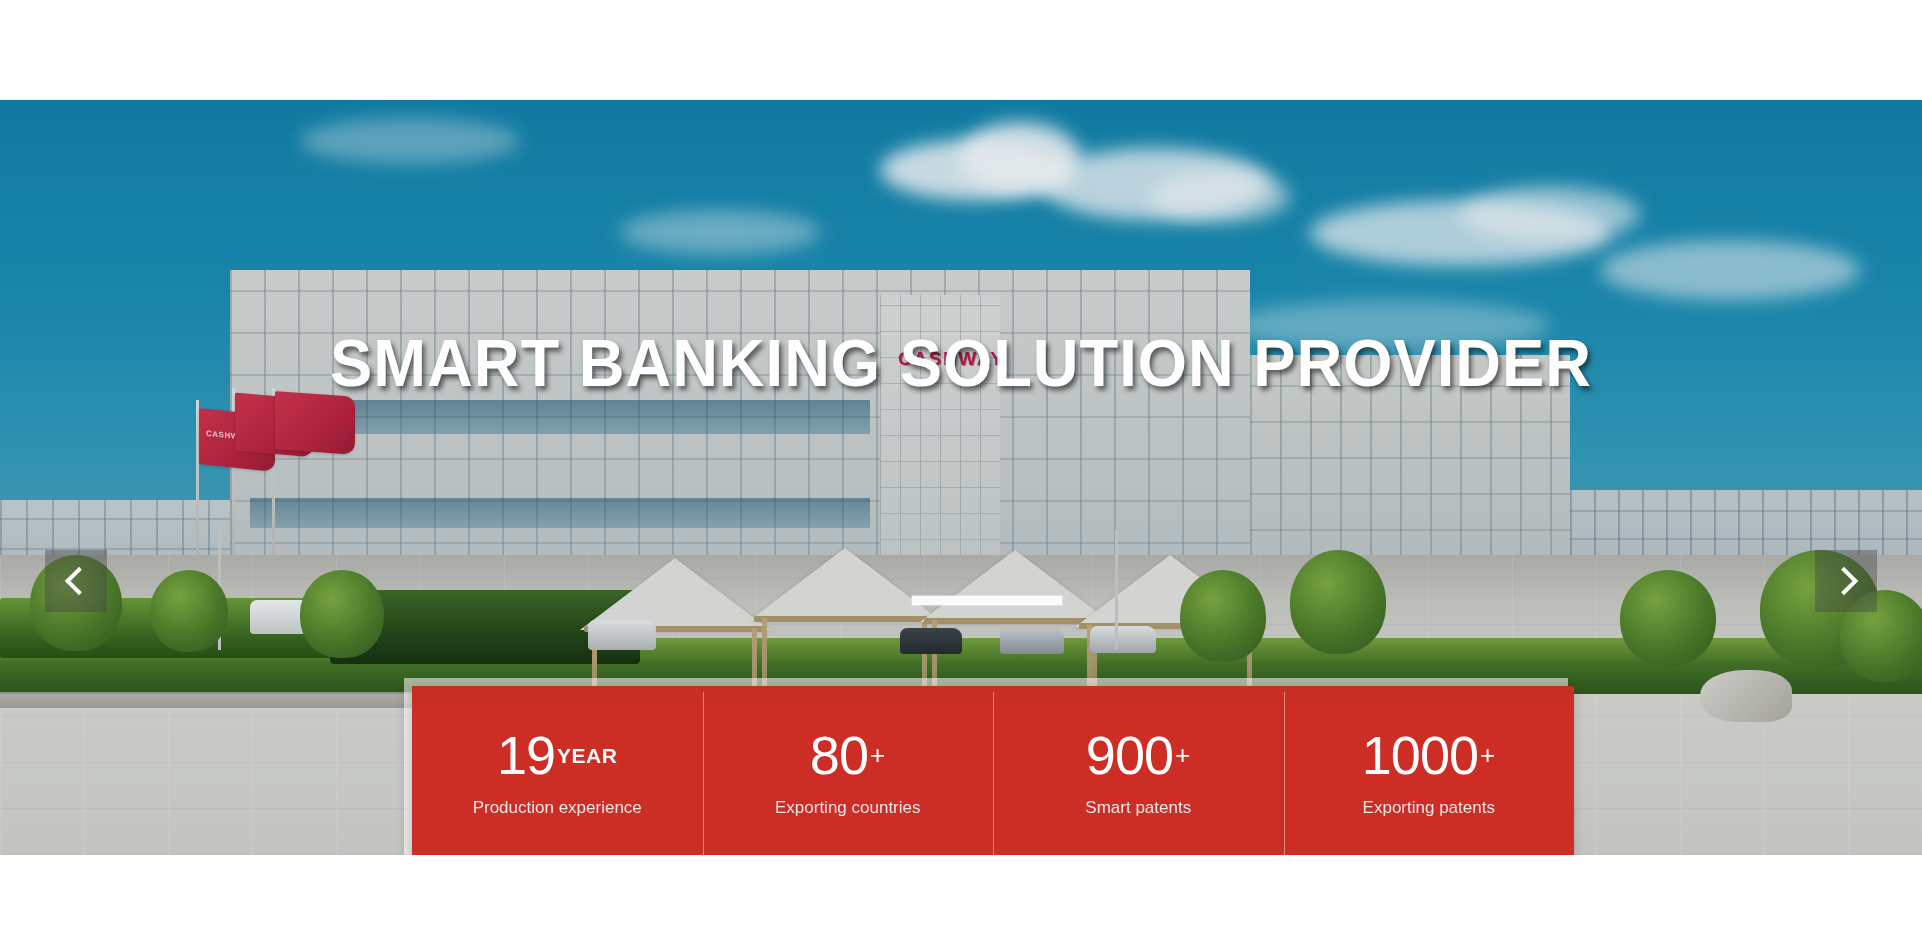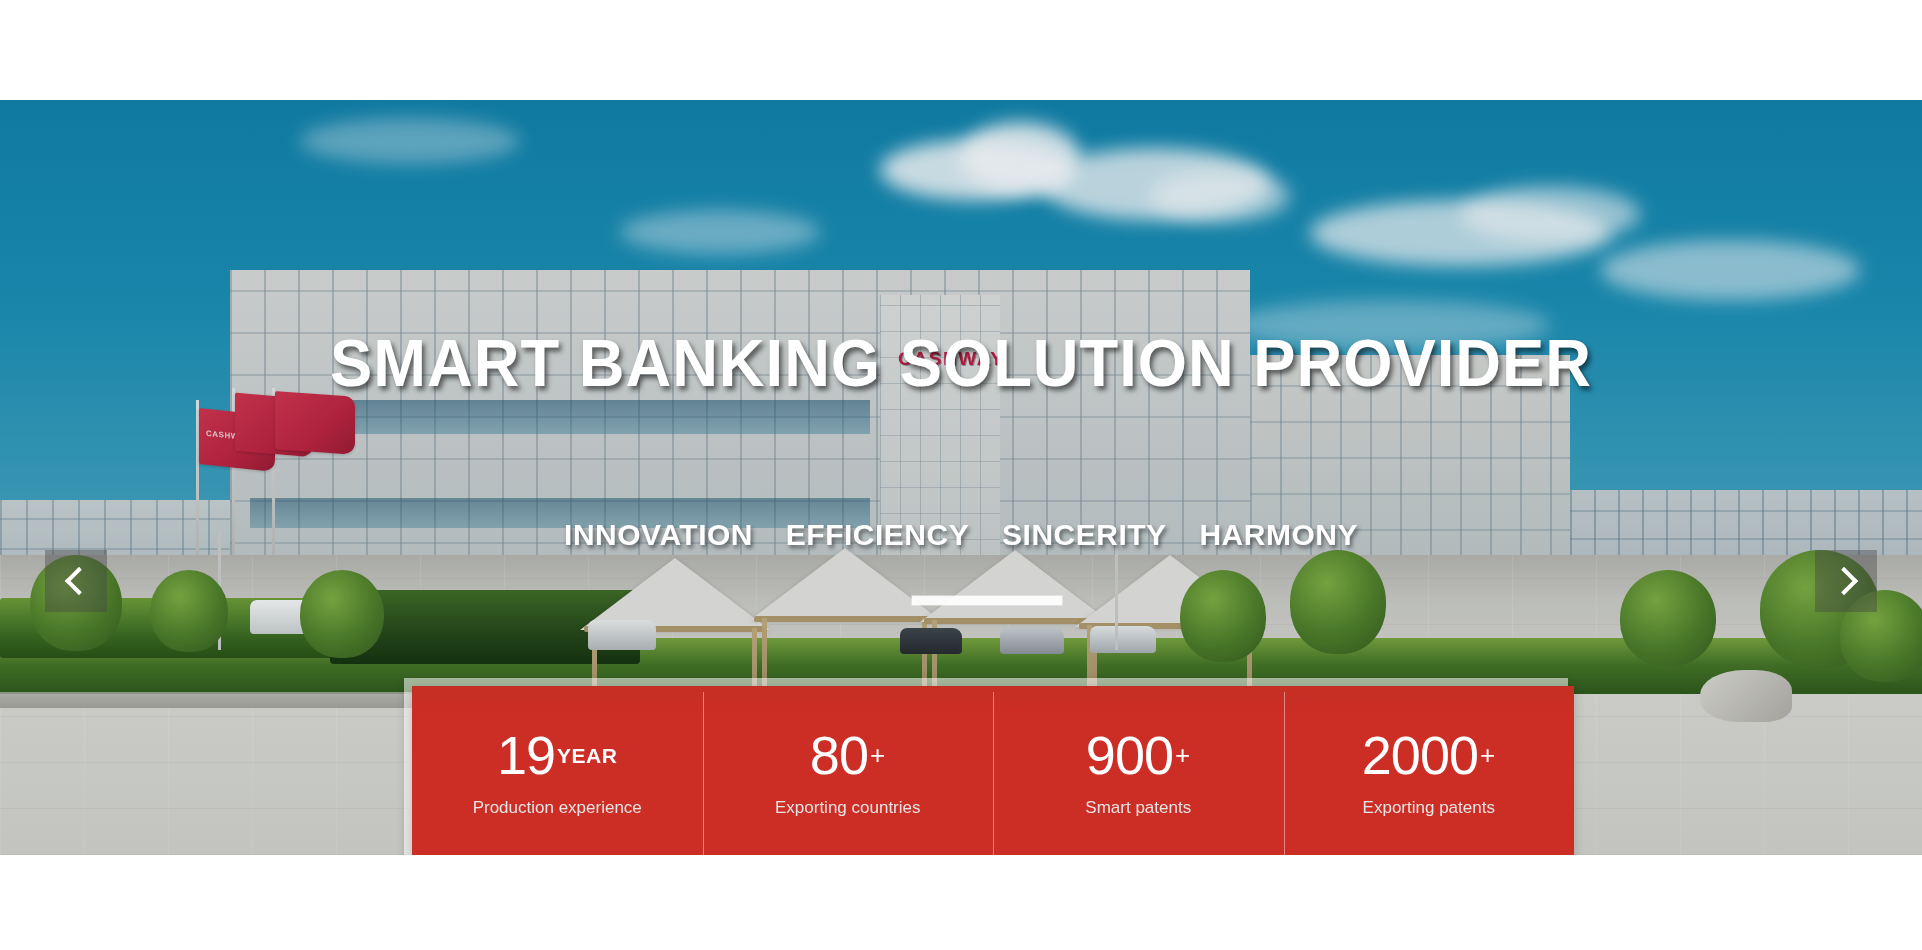--- a/index.html
+++ b/index.html
@@ -279,26 +279,20 @@
     <div class="tree t4"></div>
     <div class="tree t5"></div>
     <div class="tree t6"></div>
     <div class="tree t7"></div>
     <div class="tree t8"></div>
     <div class="rock"></div>
 
     <div class="hero-dim"></div>
 
     <div class="headline">SMART BANKING SOLUTION PROVIDER</div>
-    <div class="subline">
-      <span>INNOVATION</span>
-      <span>EFFICIENCY</span>
-      <span>SINCERITY</span>
-      <span>HARMONY</span>
-    </div>
 
     <div class="slide-indicator">
       
     </div>
 
     <div class="nav-arrow nav-prev">
       <span class="chev left"></span>
     </div>
     <div class="nav-arrow nav-next">
       <span class="chev right"></span>
@@ -327,21 +321,21 @@
     <div class="stat">
       <div class="stat-value">
         <span class="stat-num">900</span>
         <span class="stat-suffix plus">+</span>
       </div>
       <div class="stat-label">Smart patents</div>
     </div>
 
     <div class="stat">
       <div class="stat-value">
-        <span class="stat-num">2000</span>
+        <span class="stat-num">1000</span>
         <span class="stat-suffix plus">+</span>
       </div>
       <div class="stat-label">Exporting patents</div>
     </div>
 
   </div>
 
   <div class="bottom-band"></div>
 </div>
 

